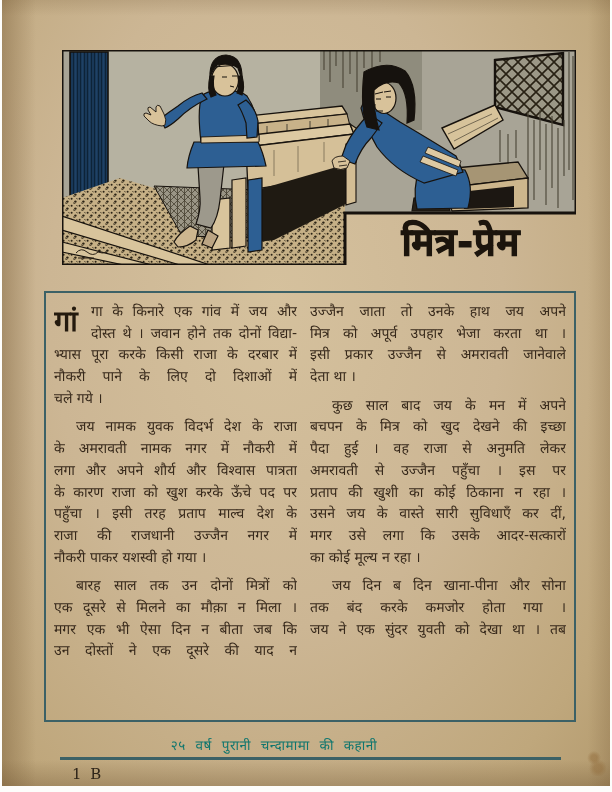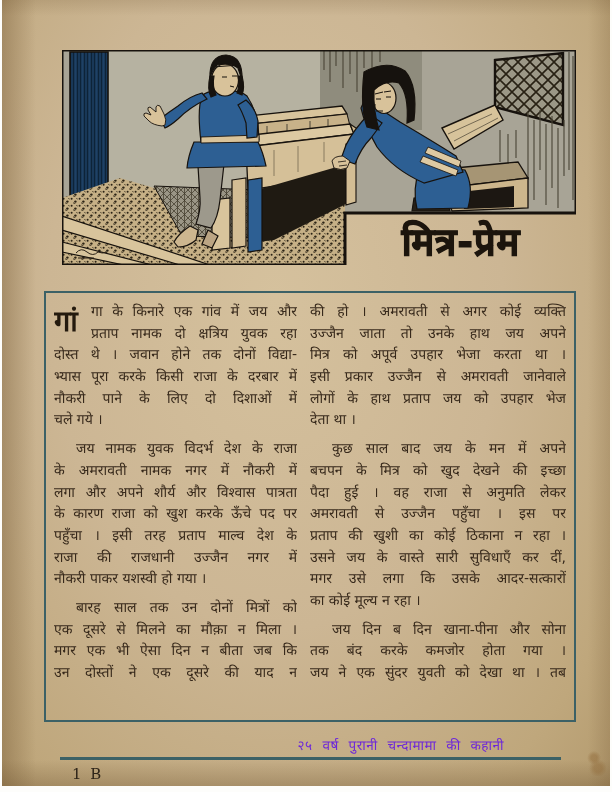--- a/index.html
+++ b/index.html
@@ -26,22 +26,22 @@
   .col.right{width:257px;}
   .ln{display:block;height:21.7px;line-height:21.7px;font-size:14px;
       text-align:justify;overflow:hidden;}
   .j{text-align-last:justify;}
   .e{text-align-last:left;}
   .ind{padding-left:22px;font-family:Liberation Serif, serif;}
   .para{margin:0;}
   .para + .para{margin-top:7px;}
   .dropcap{float:left;width:32px;height:42px;font-size:29px;line-height:38px;
     font-weight:bold;color:#241a0e;margin:1px 5px 0 0;}
-  .footer{position:absolute;left:44px;top:736px;width:460px;text-align:right;
-    font-size:13.5px;color:#6d28d9;word-spacing:5px;letter-spacing:.5px;}
+  .footer{position:absolute;left:44px;top:736px;width:460px;text-align:center;
+    font-size:13.5px;color:#0f766e;word-spacing:5px;letter-spacing:.5px;}
   .rule{position:absolute;left:60px;top:757px;width:501px;height:3px;background:#3c6166;}
   .pagemark{position:absolute;left:72px;top:765px;font-size:15px;color:#2e2519;
     letter-spacing:2px;font-family:"DejaVu Serif","Liberation Serif",serif;}
   .smudge{position:absolute;left:586px;top:750px;width:20px;height:26px;
     background:
       radial-gradient(circle at 40% 30%, rgba(142,102,52,.45) 0 3px, rgba(142,102,52,0) 7px),
       radial-gradient(circle at 60% 70%, rgba(142,102,52,.4) 0 4px, rgba(142,102,52,0) 9px);}
 </style>
 </head>
 <body>
@@ -159,21 +159,20 @@
     <polygon points="0,0 514,0 514,163 283,163 283,215 0,215" fill="none" stroke="#17120d" stroke-width="3"></polygon>
   </svg>
 
   <div class="title">मित्र-प्रेम</div>
 
   <div class="textbox">
     <div class="col left">
       <div class="para">
         <span class="dropcap">गां</span>
         <div class="ln j">गा के किनारे एक गांव में जय और</div>
-        <div class="ln j">प्रताप नामक दो क्षत्रिय युवक रहा</div>
         <div class="ln j">दोस्त थे ।  जवान होने तक दोनों विद्या-</div>
         <div class="ln j">भ्यास पूरा करके किसी राजा के दरबार में</div>
         <div class="ln j">नौकरी पाने के लिए दो दिशाओं में</div>
         <div class="ln e">चले गये ।</div>
       </div>
       <div class="para">
         <div class="ln j ind">जय नामक युवक विदर्भ देश के राजा</div>
         <div class="ln j">के अमरावती नामक नगर में नौकरी में</div>
         <div class="ln j">लगा और अपने शौर्य और विश्वास पात्रता</div>
         <div class="ln j">के कारण राजा को खुश करके ऊँचे पद पर</div>
@@ -183,25 +182,23 @@
       </div>
       <div class="para">
         <div class="ln j ind">बारह साल तक उन दोनों मित्रों को</div>
         <div class="ln j">एक दूसरे से मिलने का मौक़ा न मिला ।</div>
         <div class="ln j">मगर एक भी ऐसा दिन न बीता जब कि</div>
         <div class="ln j">उन दोस्तों ने एक दूसरे की याद न</div>
       </div>
     </div>
     <div class="col right">
       <div class="para">
-        <div class="ln j">की हो ।  अमरावती से अगर कोई व्यक्ति</div>
         <div class="ln j">उज्जैन जाता तो उनके हाथ जय अपने</div>
         <div class="ln j">मित्र को अपूर्व उपहार भेजा करता था ।</div>
         <div class="ln j">इसी प्रकार उज्जैन से अमरावती जानेवाले</div>
-        <div class="ln j">लोगों के हाथ प्रताप जय को उपहार भेज</div>
         <div class="ln e">देता था ।</div>
       </div>
       <div class="para">
         <div class="ln j ind">कुछ साल बाद जय के मन में अपने</div>
         <div class="ln j">बचपन के मित्र को खुद देखने की इच्छा</div>
         <div class="ln j">पैदा हुई ।  वह राजा से अनुमति लेकर</div>
         <div class="ln j">अमरावती से उज्जैन पहुँचा ।  इस पर</div>
         <div class="ln j">प्रताप की खुशी का कोई ठिकाना न रहा ।</div>
         <div class="ln j">उसने जय के वास्ते सारी सुविधाएँ कर दीं,</div>
         <div class="ln j">मगर उसे लगा कि उसके आदर-सत्कारों</div>

